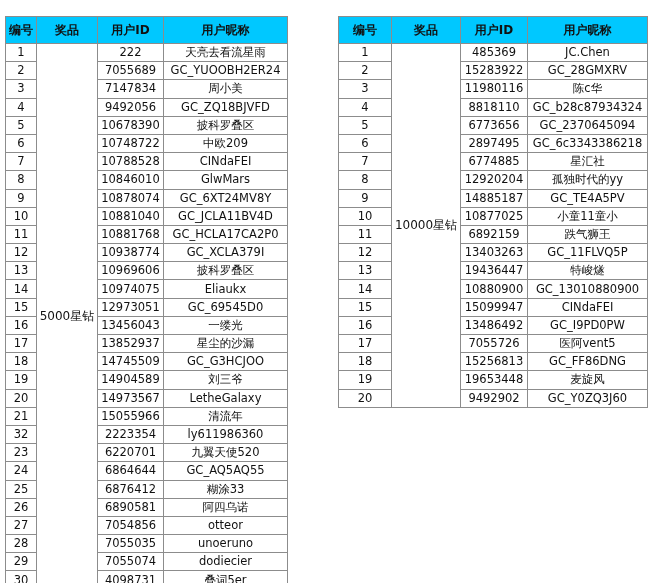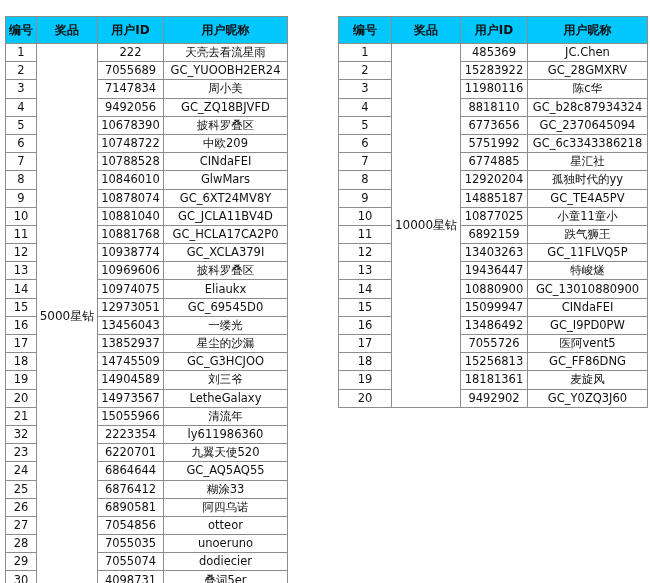--- a/index.html
+++ b/index.html
@@ -232,21 +232,21 @@
         <td>8818110</td>
         <td>GC_b28c87934324</td>
       </tr>
       <tr>
         <td>5</td>
         <td>6773656</td>
         <td>GC_2370645094</td>
       </tr>
       <tr>
         <td>6</td>
-        <td>5751992</td>
+        <td>2897495</td>
         <td>GC_6c3343386218</td>
       </tr>
       <tr>
         <td>7</td>
         <td>6774885</td>
         <td>星汇社</td>
       </tr>
       <tr>
         <td>8</td>
         <td>12920204</td>
@@ -297,21 +297,21 @@
         <td>7055726</td>
         <td>医阿vent5</td>
       </tr>
       <tr>
         <td>18</td>
         <td>15256813</td>
         <td>GC_FF86DNG</td>
       </tr>
       <tr>
         <td>19</td>
-        <td>18181361</td>
+        <td>19653448</td>
         <td>麦旋风</td>
       </tr>
       <tr>
         <td>20</td>
         <td>9492902</td>
         <td>GC_Y0ZQ3J60</td>
       </tr>
     </tbody>
 </table>
 

